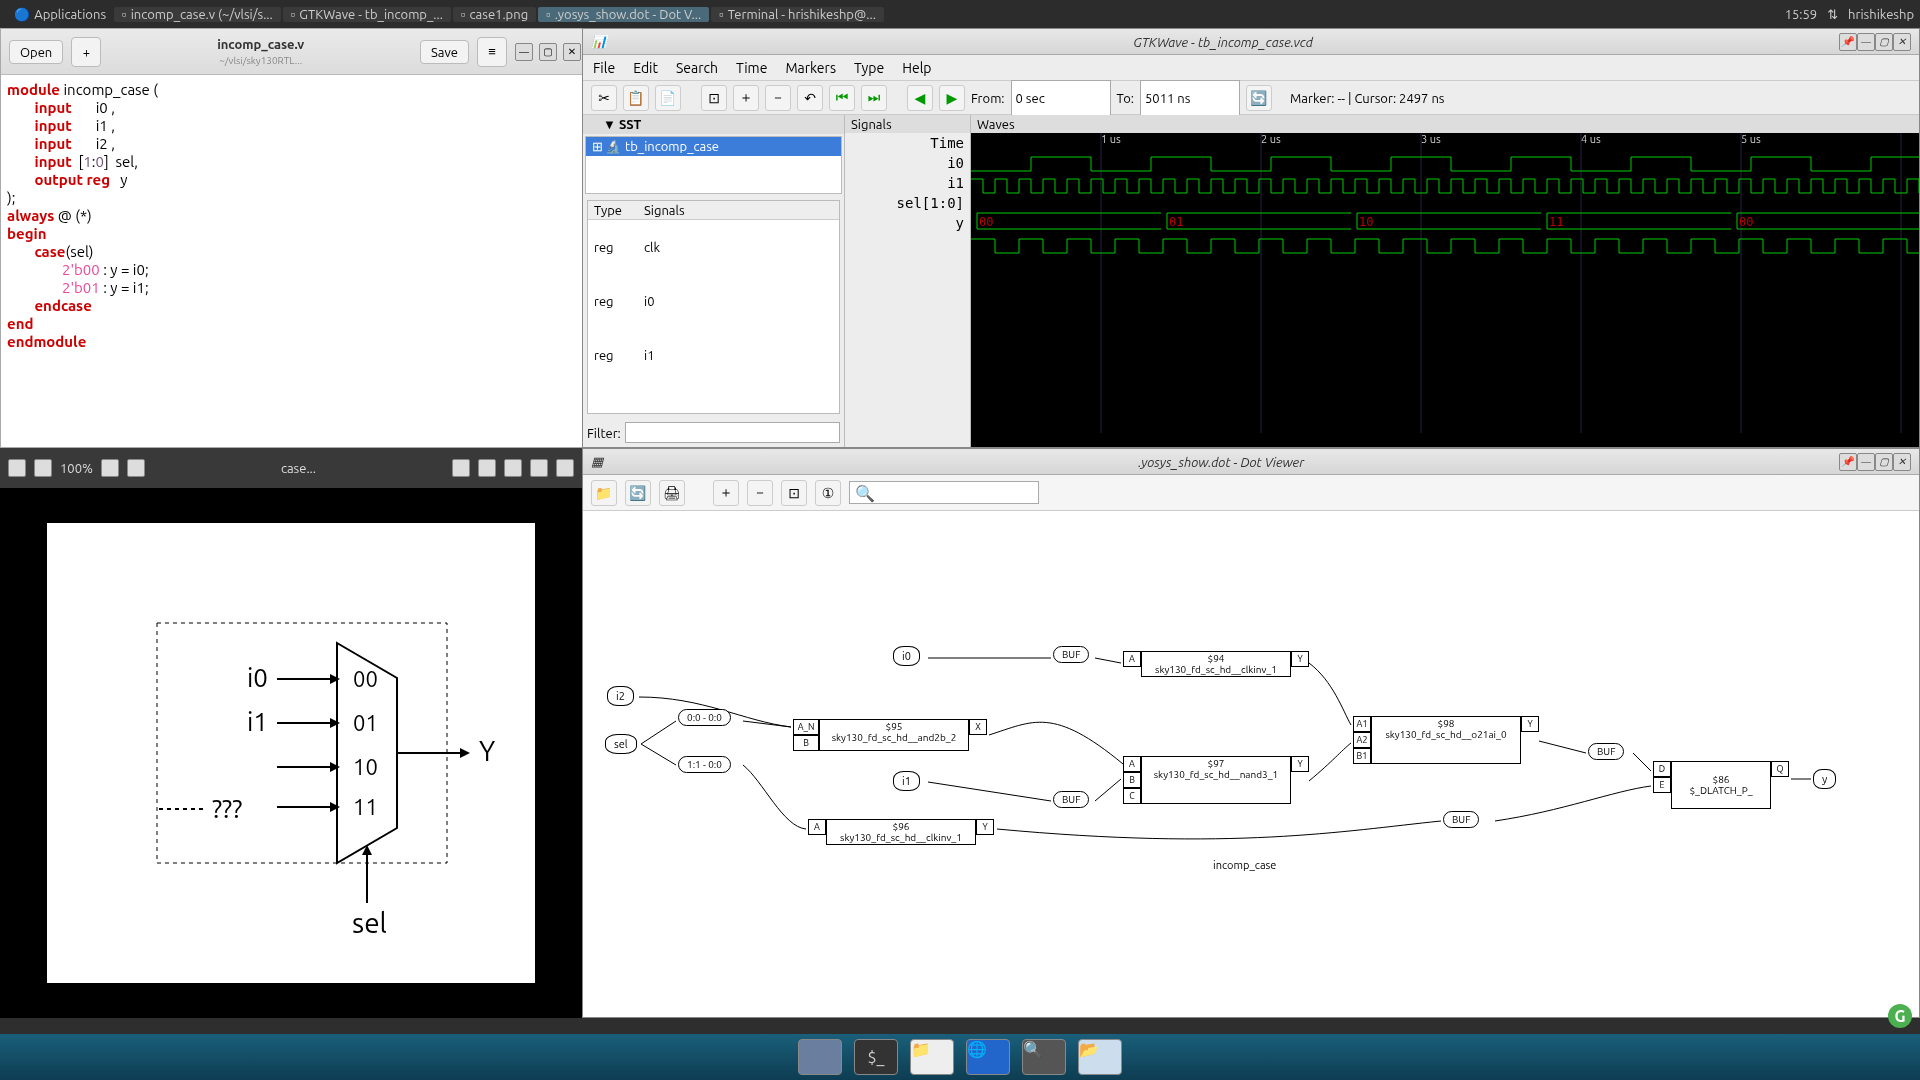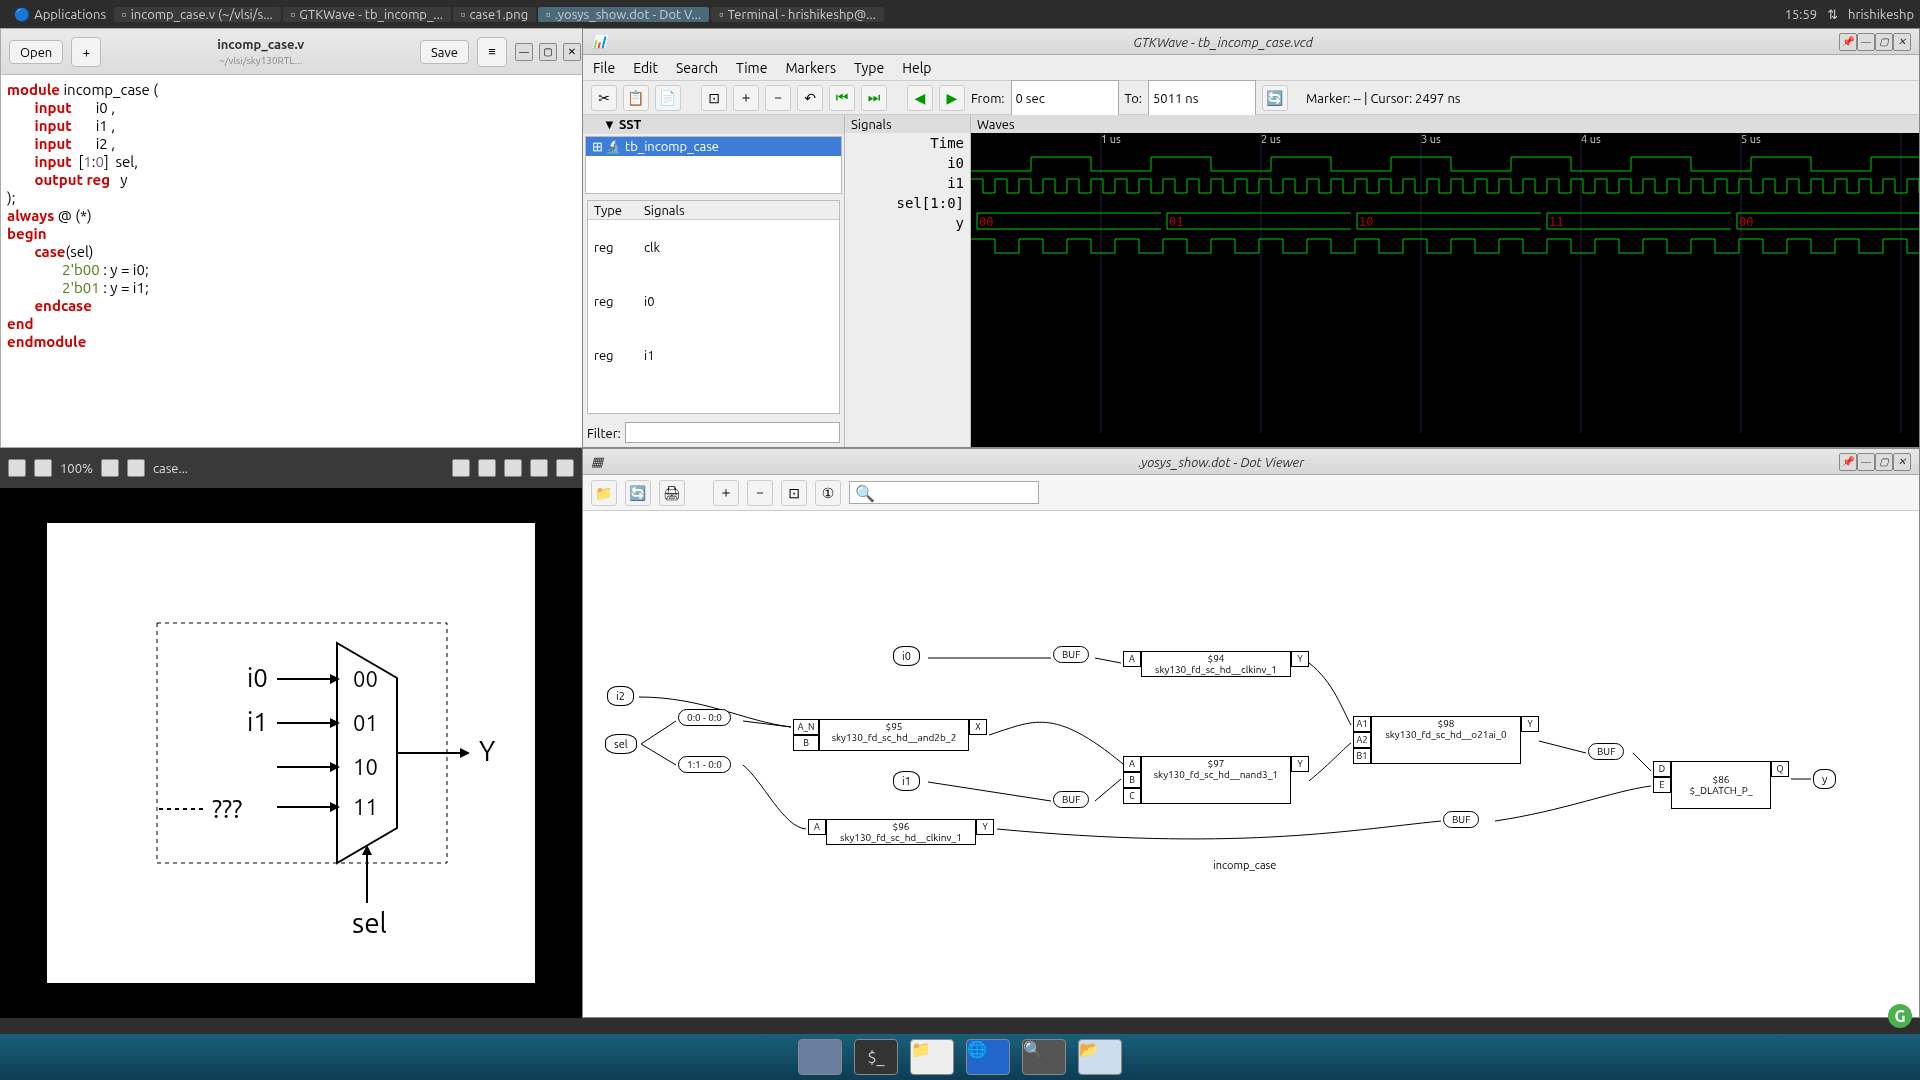--- a/index.html
+++ b/index.html
@@ -17,21 +17,21 @@
 .editor { position: absolute; top: 28px; left: 0; width: 590px; height: 420px; background: #f6f6f6; border: 1px solid #aaa; }
 .editor-toolbar { height: 46px; background: linear-gradient(#eaeaea,#dcdcdc); display: flex; align-items: center; padding: 0 8px; gap: 8px; border-bottom: 1px solid #bbb; }
 .btn { border: 1px solid #bbb; background: #f3f3f3; border-radius: 4px; padding: 4px 10px; font-size: 13px; }
 .btn-icon { width: 30px; height: 30px; display:flex; align-items:center; justify-content:center; }
 .editor-title { flex: 1; text-align: center; font-size: 13px; color: #333; line-height:1.1; }
 .editor-title small { color:#888; font-size:10px; }
 .editor-winctl { display:flex; gap:6px; }
 .editor-body { padding: 6px; font-family: monospace; font-size: 15px; background: #fff; height: calc(100% - 46px); overflow:auto; }
 .kw-red { color: #cc0000; font-weight: bold; }
 .kw-purple { color: #75507b; }
-.kw-green { color: #4d7c0f; }
+.kw-green { color: #ec4899; }
 
 
 .viewer { position: absolute; top: 448px; left: 0; width: 582px; height: 570px; background: #1a1a1a; }
 .viewer-toolbar { height: 40px; background: #393939; display: flex; align-items: center; gap: 8px; padding: 0 8px; color:#ddd; font-size:13px; }
 .viewer-body { display:flex; align-items:center; justify-content:center; height: calc(100% - 40px); background:#000; }
 .mux-img { background:#fff; width: 488px; height: 460px; position:relative; font-family: serif; }
 
 
 .gtkwave { position: absolute; top: 28px; left: 582px; right: 0; width: 1338px; height: 420px; background: #ededed; border:1px solid #888; }
 .gtk-title { height: 26px; background: linear-gradient(#e8e8e8,#d6d6d6); display:flex; align-items:center; padding:0 8px; font-size:13px; font-style:italic; color:#333; border-bottom:1px solid #aaa; }
@@ -71,21 +71,21 @@
 .oct { position:absolute; border:1px solid #000; background:#fff; padding:3px 8px; font-size:11px; border-radius:40%; }
 .pill { position:absolute; border:1px solid #000; border-radius:10px; padding:2px 8px; font-size:10px; background:#fff; }
 .port { border:1px solid #000; width:18px; height:16px; display:inline-flex; align-items:center; justify-content:center; font-size:9px; }
 
 
 .dock { position:absolute; bottom:0; left:0; right:0; height:46px; background: linear-gradient(#1a5f7a,#0d3d52); display:flex; align-items:center; justify-content:center; gap:12px; }
 .dock-icon { width:44px; height:36px; background:#ccc; border-radius:4px; border:1px solid #888; }
 
 .green-circle { position:absolute; right:8px; bottom:52px; width:24px; height:24px; background:#4caf50; border-radius:50%; color:#fff; display:flex; align-items:center; justify-content:center; font-weight:bold; }
 
-input.time-input { width:108px; border:1px solid #aaa; padding:10px 4px; font-size:13px; }
+input.time-input { width:100px; border:1px solid #aaa; padding:10px 4px; font-size:13px; }
 .winbtn { width:18px; height:18px; border:1px solid #888; border-radius:2px; display:flex; align-items:center; justify-content:center; font-size:10px; background:#ddd; }
 </style>
 </head>
 <body>
 
 <div class="top-panel">
   <div class="app-btn">
     <span>🔵</span>
     <span>Applications</span>
   </div>
@@ -151,21 +151,21 @@
 <span class="kw-red">endmodule</span></pre>
 </div>
 
 <div class="viewer">
   <div class="viewer-toolbar">
     <div class="winbtn">▣</div>
     <div class="winbtn">▭</div>
     <span>100%</span>
     <div class="winbtn">▾</div>
     <div class="winbtn">▴</div>
-    <span style="flex:1;text-align:left">case...</span>
+    <span style="flex:1;text-align:center">case...</span>
     <div class="winbtn">⛶</div>
     <div class="winbtn">⚙</div>
     <div class="winbtn">—</div>
     <div class="winbtn">+</div>
     <div class="winbtn">✕</div>
   </div>
   <div class="viewer-body">
     <div class="mux-img">
       <svg width="488" height="460" viewBox="0 0 488 460">
         <rect x="110" y="100" width="290" height="240" fill="none" stroke="#000" stroke-dasharray="4,4"></rect>

